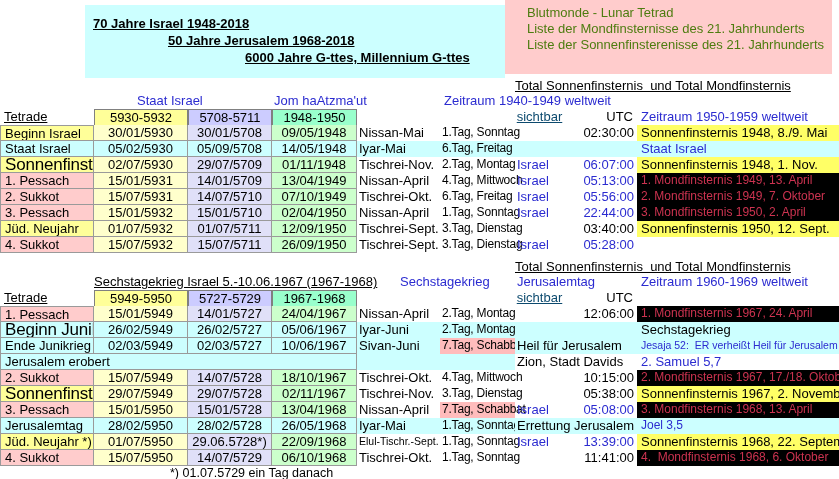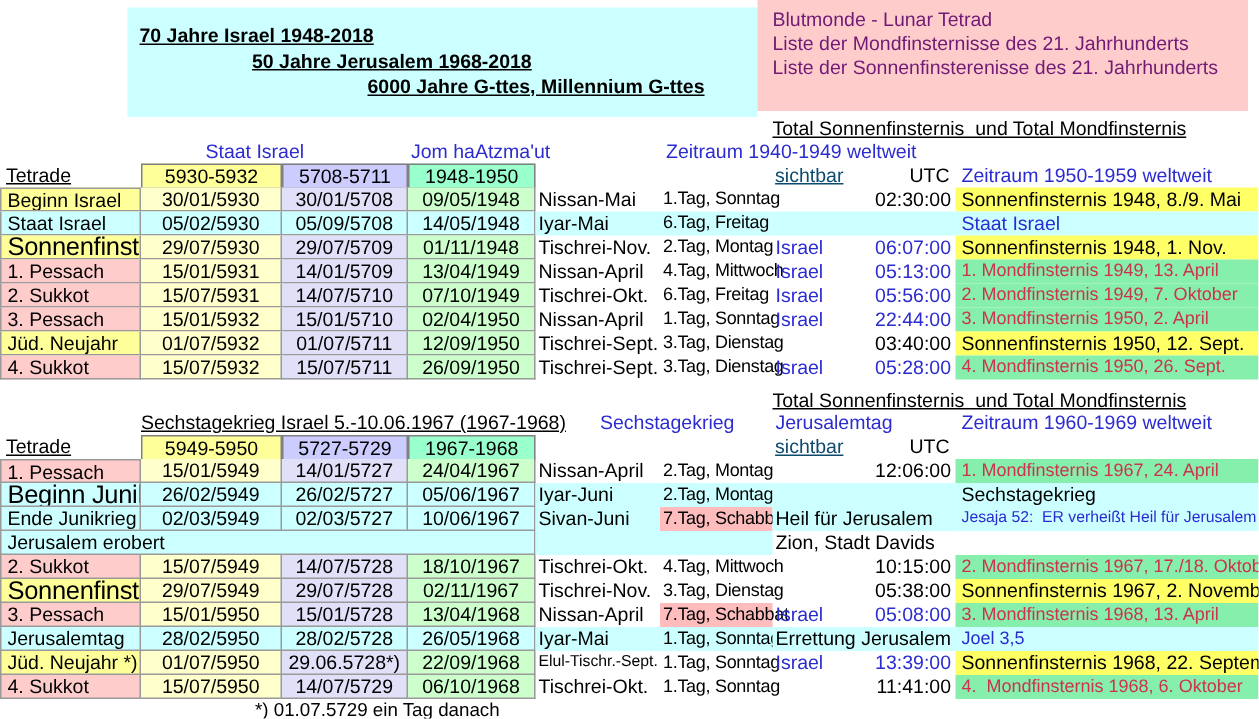--- a/index.html
+++ b/index.html
@@ -17,21 +17,21 @@
   .top-area { position:relative; height:78px; }
   .cyan-box { position:absolute; left:85px; top:5px; width:420px; height:73px;
               background:#ccffff; padding-top:10px; }
   .title-line { height:17px; line-height:17px; font-weight:bold; white-space:pre; }
   .title-line.t0 { padding-left:8px; }
   .title-line.t1 { padding-left:83px; }
   .title-line.t2 { padding-left:160px; }
   .title-line span { text-decoration:underline; }
   .pink-box { position:absolute; left:505px; top:0; width:327px; height:74px;
               background:#ffcccc; padding:5px 0 0 10px; }
-  .link-line { height:16px; line-height:16px; color:#701a75; white-space:pre; cursor:pointer; }
+  .link-line { height:16px; line-height:16px; color:#4d7c0f; white-space:pre; cursor:pointer;margin-left:12px; }
 
   
   .section { position:relative; }
   .section + .section { margin-top:6px; }
   .total-line { height:15px; line-height:15px; margin-left:515px; white-space:pre; }
   .trow { display:grid; height:16px; line-height:15px;
           grid-template-columns:94px 94px 84px 85px 83px 75px 57px 65px 202px; }
   .cell { white-space:pre; overflow:visible; }
   .span2 { grid-column:span 2; } .span3 { grid-column:span 3; } .span4 { grid-column:span 4; }
 
@@ -54,21 +54,21 @@
   .bg-cyan   { background:#ccffff; }
   .bg-py     { background:#ffffcc; }
   .bg-pl     { background:#e0e0f8; }
   .bg-pg     { background:#ccffcc; }
   .bg-hy     { background:#ffff99; }
   .bg-hl     { background:#ccccff; }
   .bg-hg     { background:#99ffcc; }
   .bg-dayhl  { background:#ffbcbc; }
 
   .desc-sun  { background:#ffff66; }
-  .desc-moon { background:#86efac; color:#cc3350; font-size:12px; }
+  .desc-moon { background:#000000; color:#cc3350; font-size:12px; }
 
   .f10 { font-size:10.5px; } .f11 { font-size:17px; letter-spacing:-0.2px; }
   .f12 { font-size:12px; }
   .pad-annot { padding-left:43px; }
   .c-sicht { text-align:center; padding-right:8px; }
   .c-utc { text-align:right; padding-right:4px; }
   .footnote { height:14px; line-height:14px; margin-left:170px; font-size:12.5px; white-space:pre; }
 </style>
 </head>
 <body>
@@ -125,21 +125,21 @@
           <div class="cell c-date bordered bg-cyan">05/09/5708</div>
           <div class="cell c-date bordered bg-cyan">14/05/1948</div>
           <div class="cell c-month bg-cyan">Iyar-Mai</div>
           <div class="cell c-day bg-cyan">6.Tag, Freitag</div>
           <div class="cell c-place bg-cyan"></div>
           <div class="cell c-time bg-cyan"></div>
           <div class="cell c-desc bg-cyan blue">Staat Israel</div>
         </div>
         <div class="trow">
           <div class="cell c-label bordered bg-yellow f11">Sonnenfinsternis</div>
-          <div class="cell c-date bordered bg-py">29/07/5930</div>
+          <div class="cell c-date bordered bg-py">02/07/5930</div>
           <div class="cell c-date bordered bg-pl">29/07/5709</div>
           <div class="cell c-date bordered bg-pg">01/11/1948</div>
           <div class="cell c-month">Tischrei-Nov.</div>
           <div class="cell c-day">2.Tag, Montag</div>
           <div class="cell c-place blue">Israel</div>
           <div class="cell c-time blue">06:07:00</div>
           <div class="cell c-desc desc-sun">Sonnenfinsternis 1948, 1. Nov.</div>
         </div>
         <div class="trow">
           <div class="cell c-label bordered bg-pink">1. Pessach</div>
@@ -187,21 +187,20 @@
         </div>
         <div class="trow">
           <div class="cell c-label bordered bg-pink">4. Sukkot</div>
           <div class="cell c-date bordered bg-py">15/07/5932</div>
           <div class="cell c-date bordered bg-pl">15/07/5711</div>
           <div class="cell c-date bordered bg-pg">26/09/1950</div>
           <div class="cell c-month">Tischrei-Sept.</div>
           <div class="cell c-day">3.Tag, Dienstag</div>
           <div class="cell c-place blue">Israel</div>
           <div class="cell c-time blue">05:28:00</div>
-          <div class="cell c-desc desc-moon">4. Mondfinsternis 1950, 26. Sept.</div>
         </div>
       </div>
   </div>
 
   <div class="section">
     <div class="total-line"><span class="u">Total Sonnenfinsternis  und Total Mondfinsternis</span></div>
     <div class="trow">
       <div class="cell"></div>
       <div class="cell span3"><span class="u">Sechstagekrieg Israel 5.-10.06.1967 (1967-1968)</span></div>
       <div class="cell span2 blue pad-annot">Sechstagekrieg</div>
@@ -249,20 +248,21 @@
           <div class="cell c-date bordered bg-cyan">10/06/1967</div>
           <div class="cell c-month bg-cyan">Sivan-Juni</div>
           <div class="cell c-day bg-dayhl">7.Tag, Schabbat</div>
           <div class="cell c-place span2 bg-cyan">Heil für Jerusalem</div>
           <div class="cell c-desc bg-cyan blue f10">Jesaja 52:  ER verheißt Heil für Jerusalem</div>
         </div>
         <div class="trow">
           <div class="cell c-label bordered bg-cyan span4">Jerusalem erobert</div>
           <div class="cell bg-cyan span2"></div>
           <div class="cell c-place span2">Zion, Stadt Davids</div>
+          <div class="cell c-desc blue">2. Samuel 5,7</div>
         </div>
         <div class="trow">
           <div class="cell c-label bordered bg-pink">2. Sukkot</div>
           <div class="cell c-date bordered bg-py">15/07/5949</div>
           <div class="cell c-date bordered bg-pl">14/07/5728</div>
           <div class="cell c-date bordered bg-pg">18/10/1967</div>
           <div class="cell c-month">Tischrei-Okt.</div>
           <div class="cell c-day">4.Tag, Mittwoch</div>
           <div class="cell c-place"></div>
           <div class="cell c-time">10:15:00</div>

